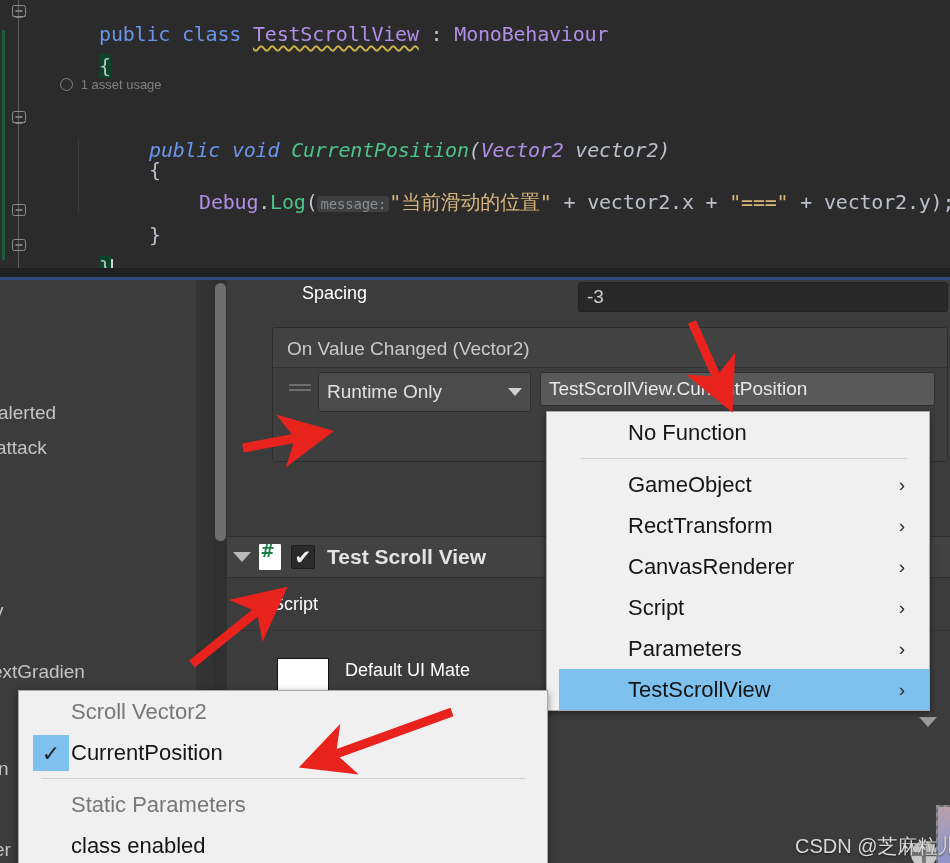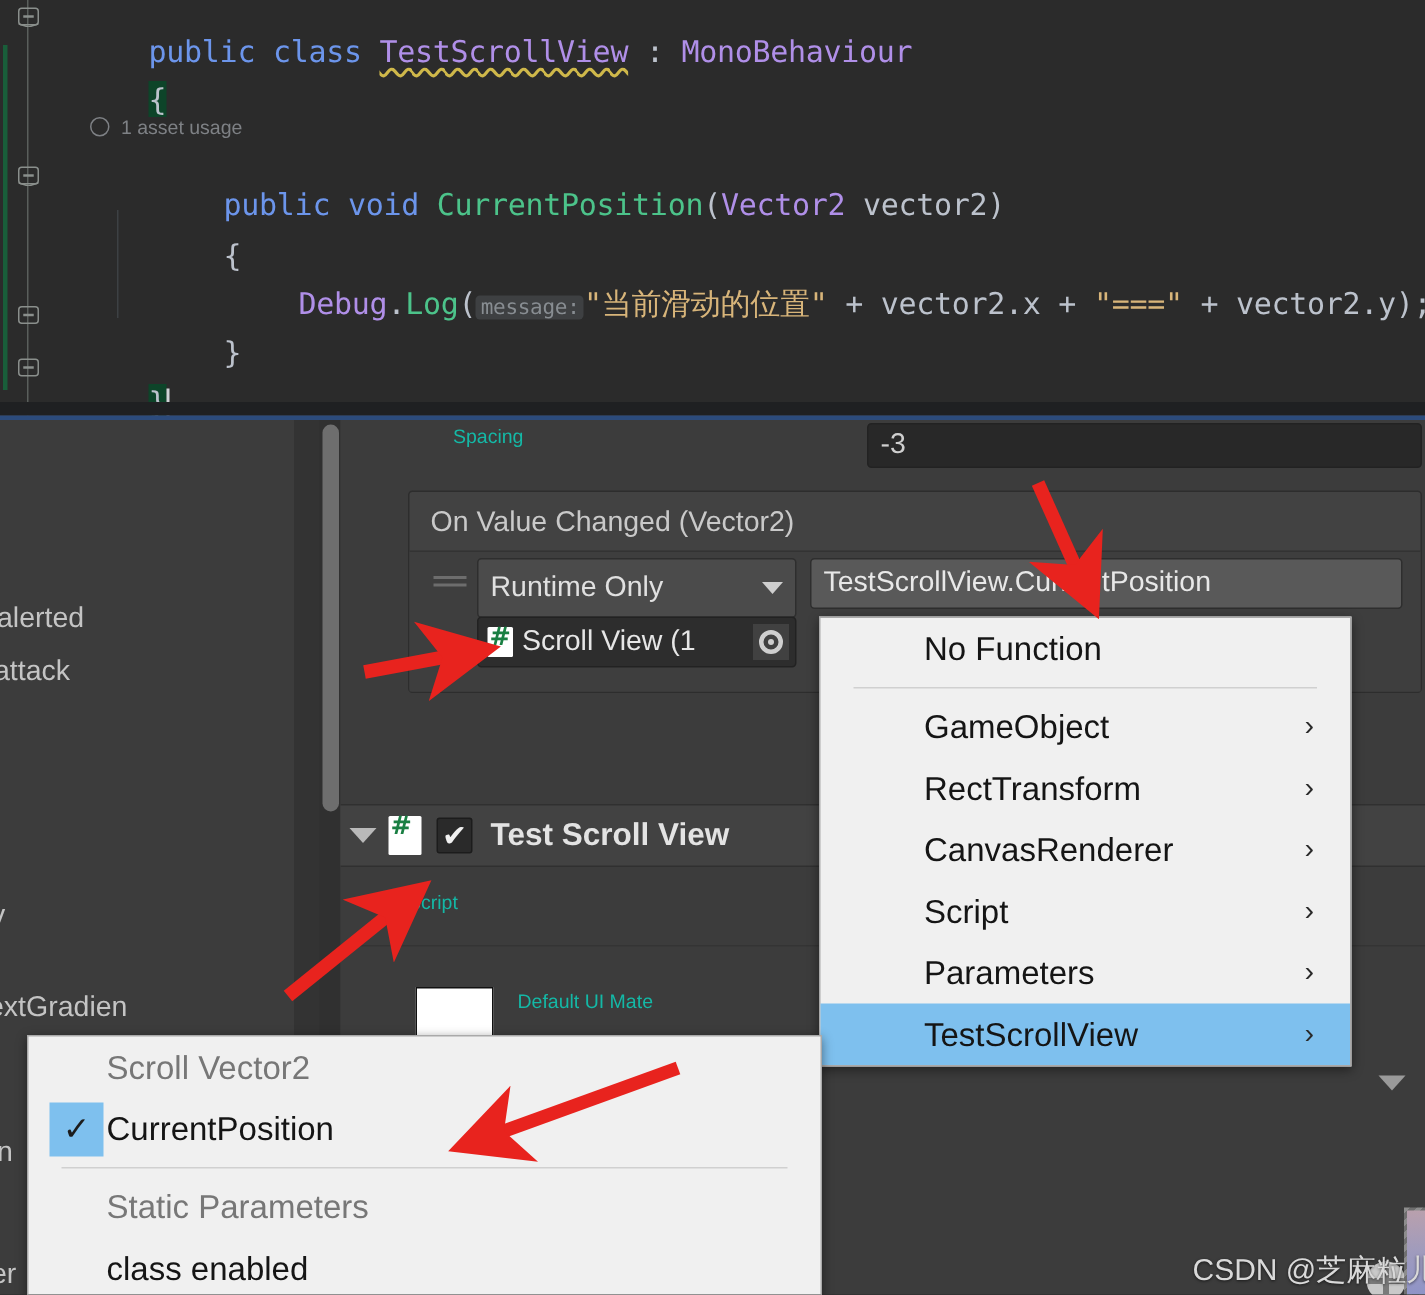--- a/index.html
+++ b/index.html
@@ -97,21 +97,21 @@
     position: absolute; left: 227px; top: 3px; width: 723px; height: 583px;
     background: #3c3c3c;
   }
 
   .leftlabel {
     position: absolute; color: #c4c4c4; font-size: 19px; white-space: nowrap;
   }
 
   
   .row-label {
-    position: absolute; color: #14b8a6; font-size: 13px; white-space: nowrap;
+    position: absolute; color: #ffffff; font-size: 18px; white-space: nowrap;
   }
   .numfield {
     position: absolute; background: #282828; border: 1px solid #222;
     border-radius: 3px; color: #cfcfcf; font-size: 19px;
     display: flex; align-items: center; padding-left: 8px;
   }
   .group-box {
     position: absolute; background: #424242;
     border: 1px solid #2d2d2d; border-radius: 3px;
   }
@@ -309,21 +309,21 @@
     <div class="code-line" style="left:28px; top:36px;">
       <span class="brace brace-hl">{</span>
     </div>
 
     <div class="usage" style="left:60px; top:76px;">
       <span style="display:inline-block;width:13px;height:13px;border-radius:50%;
                    border:1.5px solid #7e8185;position:relative;top:2px;margin-right:4px;"></span>
       <span>1 asset usage</span>
     </div>
 
-    <div class="code-line" style="left:78px; top:106px;">
+    <div class="code-line" style="left:78px; top:120px;font-style:italic;">
       <span class="kw">public </span><span class="kw">void </span><span class="meth">CurrentPosition</span><span class="plain">(</span><span class="type">Vector2</span><span class="plain"> vector2)</span>
     </div>
 
     <div class="code-line" style="left:78px; top:140px;">
       <span class="brace">{</span>
     </div>
 
     <div class="code-line" style="left:128px; top:172px;">
       <span class="type">Debug</span><span class="plain">.</span><span class="meth">Log</span><span class="plain">(</span><span class="hintbg">message:</span><span class="str">"当前滑动的位置"</span><span class="plain"> + vector2.x + </span><span class="str">"==="</span><span class="plain"> + vector2.y);</span>
     </div>
@@ -367,27 +367,20 @@
       <div class="handle-grip" style="left:62px; top:104px;">
         <i></i>
           <i></i>
       </div>
 
       <div class="dropdown-field" style="left:91px; top:92px; width:213px; height:40px;">
         <span>Runtime Only</span>
         <span class="dd-caret"></span>
       </div>
 
-      <div class="objfield" style="left:91px; top:131px; width:213px; height:34px;">
-        <span class="script-icon"></span>
-        <span>Scroll View (1</span>
-        <span class="obj-picker">
-          <span class="ring"></span>
-        </span>
-      </div>
 
       <div class="funcfield" style="left:313px; top:92px; width:395px; height:34px;">
         <span>TestScrollView.CurrentPosition</span>
       </div>
 
       <div class="comp-header" style="left:0px; top:256px; width:723px; height:42px;">
         <span class="tri"></span>
         <span class="script-icon" style="width:22px;height:26px;margin-right:10px;"></span>
         <span class="cb">✔</span>
         <span class="comp-title">Test Scroll View</span>
@@ -403,21 +396,21 @@
 
       <div class="small-caret" style="left:692px; top:437px;"></div>
 
     </div>
 
     <div class="right-edge-strip" style="top:528px; height:58px;"></div>
     <div class="right-edge-color" style="top:530px; height:56px;
                 background:linear-gradient(180deg,#b9a0ad,#9f9bbd,#8f94c7);"></div>
   </div>
 
-  <div class="menu" style="left:546px; top:411px; width:355px;">
+  <div class="menu" style="left:546px; top:411px; width:384px;padding-left:12px;">
     <div class="menu-item">
       <span>No Function</span>
     </div>
     <div class="menu-sep"></div>
     <div class="menu-item">
       <span>GameObject</span>
       <span class="arrow">›</span>
     </div>
     <div class="menu-item">
       <span>RectTransform</span>

